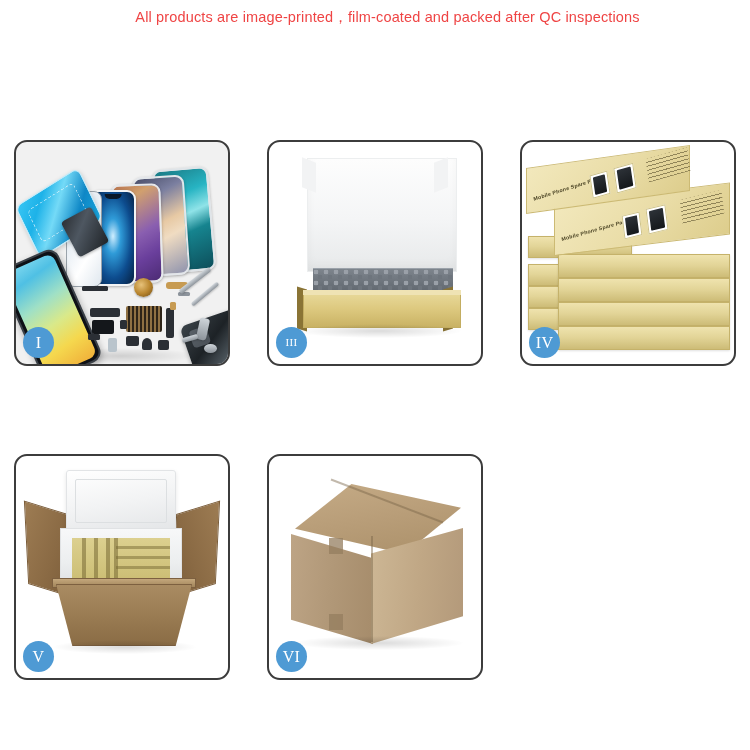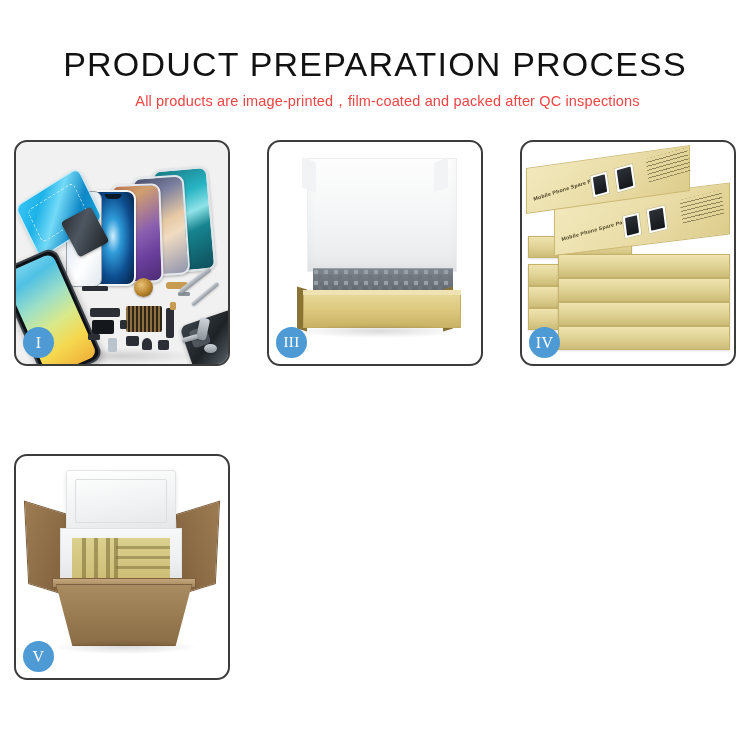--- a/index.html
+++ b/index.html
@@ -73,21 +73,21 @@
     border-radius: 50%;
     background: #4e9ad4;
     color: #ffffff;
     font-family: "Liberation Serif", serif;
     font-size: 16px;
     line-height: 31px;
     text-align: center;
     letter-spacing: 0.3px;
     z-index: 40;
   }
-  .badge.small { font-size: 15px; }
+  .badge.small { font-size: 11px; }
 
   
   .p1-phone {
     position: absolute;
     border-radius: 9px;
     box-shadow: 0 1px 3px rgba(0,0,0,.28);
   }
   
   .p1-back4 {
     left: 140px; top: 26px; width: 56px; height: 104px;
@@ -475,21 +475,20 @@
     border-radius: 50%;
     background: radial-gradient(ellipse, rgba(0,0,0,.14) 0%, rgba(0,0,0,0) 72%);
   }
 </style>
 </head>
 <body>
 
 <div id="page">
 
   <div class="header">
-    <div class="title">PRODUCT PREPARATION PROCESS</div>
     <div class="subtitle">All products are image-printed，film-coated and packed after QC inspections</div>
   </div>
 
   <div class="grid">
 
     <div class="panel tinted">
       <div class="stage">
 
         <div class="soft-shadow" style="left:30px;top:206px;width:150px;height:16px;"></div>
 
@@ -613,15 +612,28 @@
           <div class="p5-inner-h" style="top:18px;"></div>
           <div class="p5-inner-h" style="top:28px;"></div>
         </div>
         <div class="p5-carton-rim"></div>
         <div class="p5-carton-front"></div>
         <div class="soft-shadow" style="left:38px;top:184px;width:142px;height:14px;"></div>
       </div>
       <div class="badge">V</div>
     </div>
 
+    <div class="panel">
+      <div class="stage">
+        <div class="p6-top"></div>
+        <div class="p6-left"></div>
+        <div class="p6-right"></div>
+        <div class="p6-seam" style="left:58px;top:44px;width:120px;height:2px;transform:rotate(21deg);"></div>
+        <div class="p6-tape" style="left:60px;top:82px;width:14px;height:16px;"></div>
+        <div class="p6-tape" style="left:60px;top:158px;width:14px;height:16px;"></div>
+        <div class="p6-seam" style="left:102px;top:80px;width:2px;height:106px;"></div>
+        <div class="soft-shadow" style="left:26px;top:180px;width:168px;height:14px;"></div>
+      </div>
+      <div class="badge">VI</div>
+    </div>
 
   </div>
 </div>
 
 </body></html>

